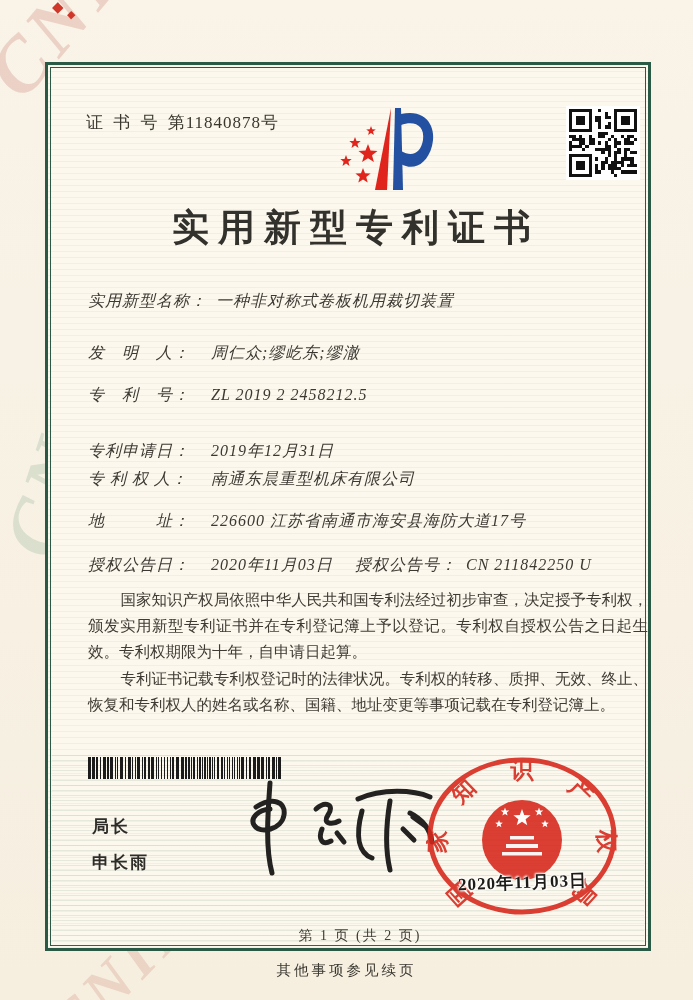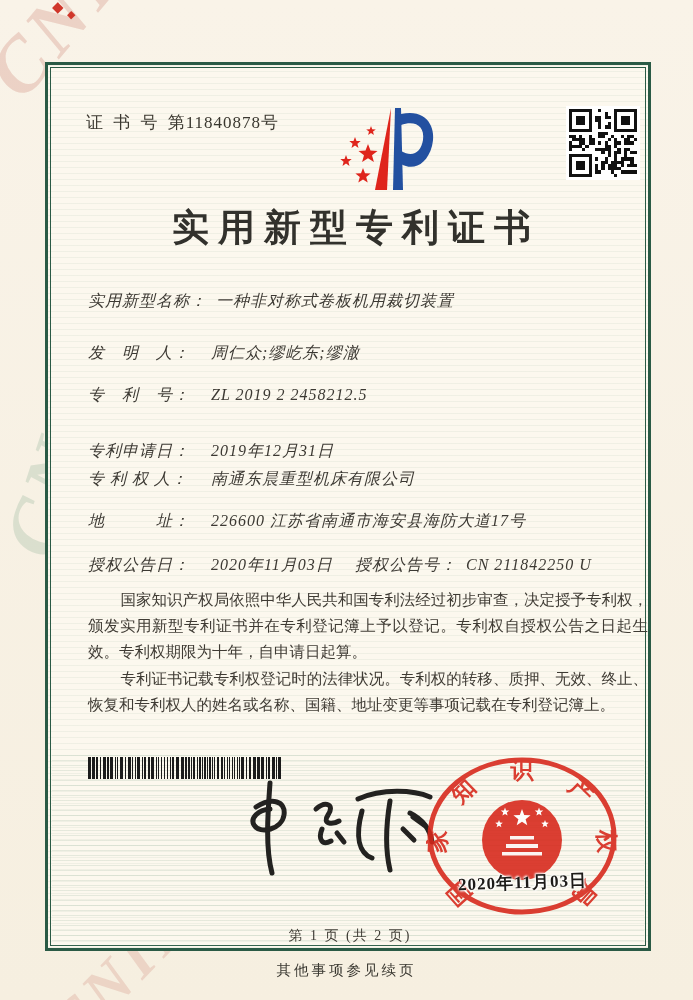--- a/index.html
+++ b/index.html
@@ -57,21 +57,21 @@
           font-size:17px;font-weight:600;color:#2e2c28;line-height:36px;letter-spacing:2px;}
   #signature{position:absolute;left:150px;top:710px;width:240px;height:112px;}
 
   #seal{position:absolute;left:378px;top:691px;width:192px;height:160px;opacity:0.89;z-index:2;}
   #seal text{fill:#d7281b;font-size:23px;font-weight:bold;text-anchor:middle;
              font-family:"Liberation Serif",serif;}
   #seal-date{position:absolute;left:372px;top:806px;width:205px;text-align:center;z-index:3;
              font-size:17px;font-weight:bold;color:#1d1b18;transform:rotate(-2deg);
              text-shadow:0 0 3px #fff,1px 1px 2px #fff,-1px -1px 2px #fff;letter-spacing:1px;}
 
-  .pageinfo{position:absolute;left:2px;top:862px;width:100%;text-align:center;
+  .pageinfo{position:absolute;left:12px;top:862px;width:100%;text-align:center;
             font-size:14px;letter-spacing:2px;color:#3f3c35;}
   .footnote{position:absolute;left:0;top:961px;width:693px;text-align:center;
             font-size:14.5px;letter-spacing:3px;color:#3a3831;}
 </style>
 </head>
 <body>
 
 <div id="page">
 
   <span class="wm wm1">CNIPA</span>
@@ -333,20 +333,24 @@
             <rect x="169" y="0" width="3" height="22" fill="#1b1b1b"></rect>
             <rect x="173" y="0" width="3" height="22" fill="#1b1b1b"></rect>
             <rect x="178" y="0" width="1" height="22" fill="#1b1b1b"></rect>
             <rect x="180" y="0" width="2" height="22" fill="#1b1b1b"></rect>
             <rect x="184" y="0" width="3" height="22" fill="#1b1b1b"></rect>
             <rect x="188" y="0" width="1" height="22" fill="#1b1b1b"></rect>
             <rect x="190" y="0" width="3" height="22" fill="#1b1b1b"></rect>
           </g>
       </svg>
 
+      <div id="signer">
+        <div>局长</div>
+        <div>申长雨</div>
+      </div>
 
       <svg id="signature" viewBox="0 0 240 112" fill="none" stroke="#232220" stroke-width="5" stroke-linecap="round" stroke-linejoin="round">
         <path d="M58,32 C74,22 88,26 86,40 C84,54 62,60 56,50 C52,43 60,35 72,34"></path>
         <path d="M72,8 C70,36 67,72 74,98"></path>
         <path d="M118,34 C128,25 137,30 130,40 C124,49 134,50 141,46"></path>
         <path d="M124,54 C120,64 124,71 133,66"></path>
         <path d="M139,58 L146,67"></path>
         <path d="M160,24 C184,13 216,15 232,22"></path>
         <path d="M192,26 C188,50 187,74 192,95"></path>
         <path d="M164,36 C157,62 161,78 174,83"></path>

